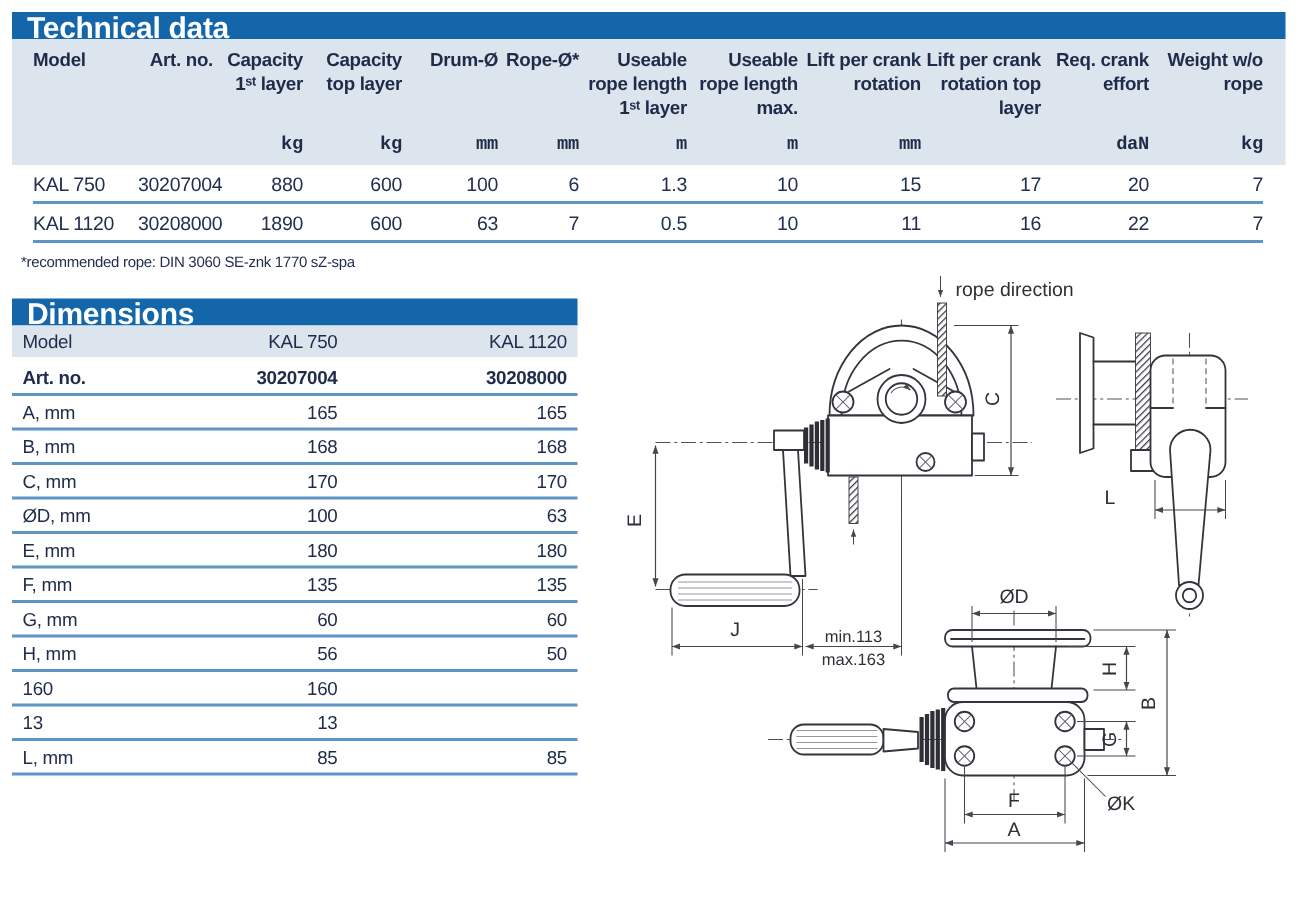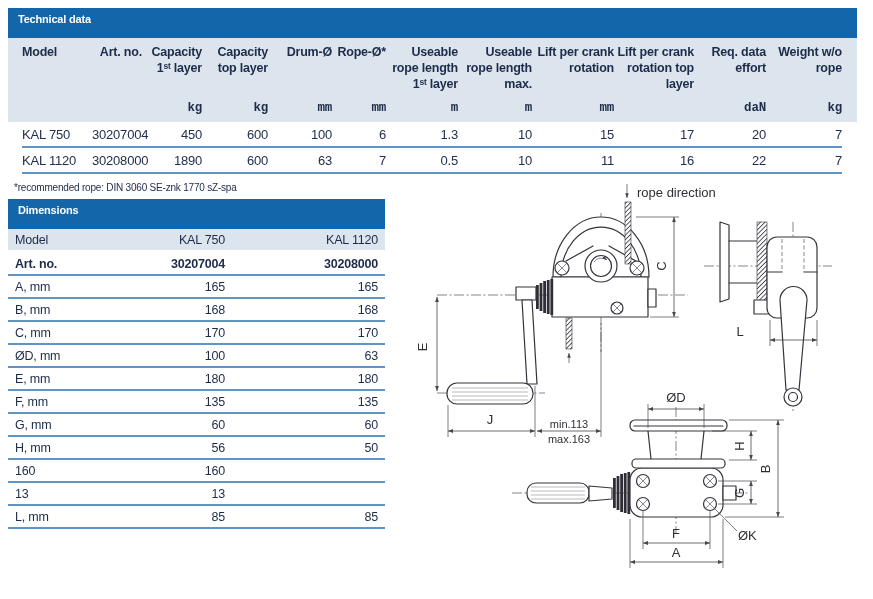--- a/index.html
+++ b/index.html
@@ -1,19 +1,19 @@
 <!DOCTYPE html>
 <html><head>
 <meta charset="utf-8">
 <style>
   html,body{margin:0;padding:0;background:#fff;}
   body{width:873px;height:599px;position:relative;overflow:hidden;
        font-family:"Liberation Sans","DejaVu Sans",sans-serif;color:#1e2b49;letter-spacing:-0.2px;}
 
-  .bar{background:#1266a9;color:#fff;font-weight:bold;font-size:11px;line-height:22px;padding:0 0 0 10px;height:30px;}
+  .bar{background:#1266a9;color:#fff;font-weight:bold;font-size:20px;line-height:22px;padding:0 0 0 10px;height:18px;}
 
   
   .tech{position:absolute;left:8px;top:8px;width:849px;}
   .tech-band{background:#dce4ee;padding:6px 15px 6px 14px;}
   .tgrid{display:grid;grid-template-columns:70px 50px 60px 66px 64px 54px 72px 74px 82px 80px 72px 76px;}
   .tech-band .tgrid{min-height:64px;}
   .hc{display:flex;flex-direction:column;font-weight:bold;font-size:12.5px;line-height:1.28;text-align:right;}
   .hc .u{margin-top:auto;padding-top:8px;font-family:Liberation Mono, monospace;}
   .tgrid > :first-child{text-align:left;}
   .trow{padding:0 15px 0 14px;}
@@ -86,34 +86,34 @@
         </div>
       <div class="hc">
           <div class="h">Lift per crank rotation</div>
           <div class="u">mm</div>
         </div>
       <div class="hc">
           <div class="h">Lift per crank rotation top layer</div>
           <div class="u"></div>
         </div>
       <div class="hc">
-          <div class="h">Req. data effort</div>
+          <div class="h">Req. crank effort</div>
           <div class="u">daN</div>
         </div>
       <div class="hc">
           <div class="h">Weight w/o rope</div>
           <div class="u">kg</div>
         </div>
     </div>
   </div>
   <div class="trow">
     <div class="tgrid">
       <div class="td">KAL 750</div>
       <div class="td">30207004</div>
-      <div class="td">450</div>
+      <div class="td">880</div>
       <div class="td">600</div>
       <div class="td">100</div>
       <div class="td">6</div>
       <div class="td">1.3</div>
       <div class="td">10</div>
       <div class="td">15</div>
       <div class="td">17</div>
       <div class="td">20</div>
       <div class="td">7</div>
     </div>

